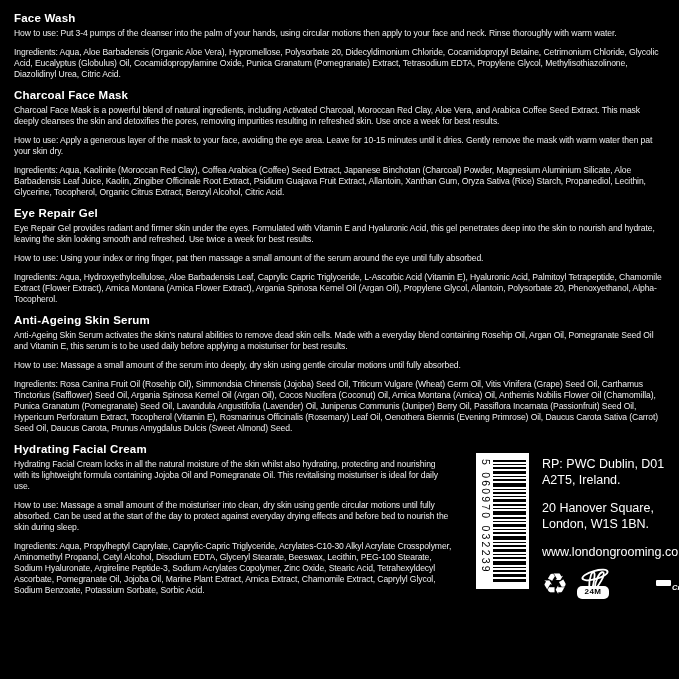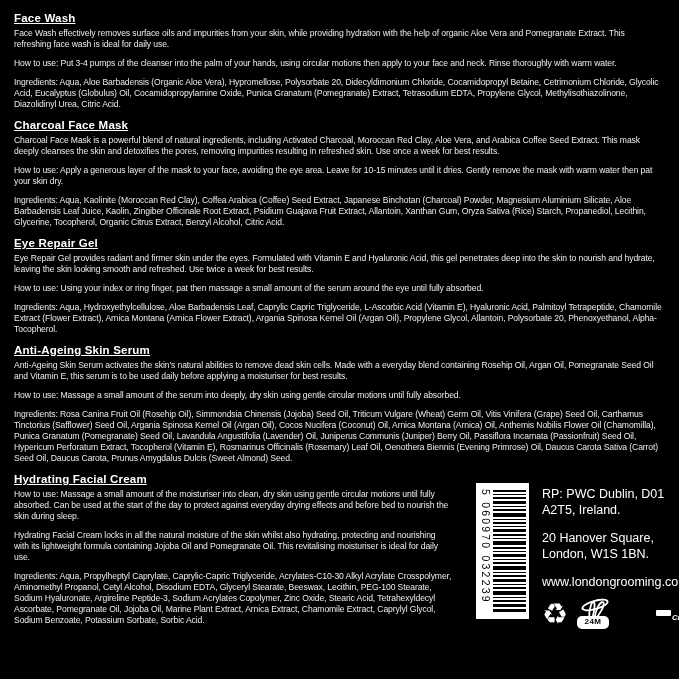--- a/index.html
+++ b/index.html
@@ -12,21 +12,20 @@
   }
   .wrap{padding:12px 15px 0 14px;}
   section{margin-bottom:9px;}
   .sec-title{
     color:#ffffff;
     font-size:11.5px;
     font-weight:bold;
     line-height:13px;
     margin:0 0 3px 0;
     letter-spacing:0.2px;
-    text-decoration:underline;
   }
   .sec-text{
     color:#ececec;
     font-size:8.6px;
     line-height:11px;
     letter-spacing:-0.1px;
     margin:0 0 8px 0;
   }
   .bottom-row{display:flex;gap:24px;}
   .bottom-left{width:438px;flex:0 0 438px;}
@@ -75,21 +74,20 @@
   .cf-label{color:#fff;font-size:7.5px;font-weight:bold;font-style:italic;letter-spacing:0.1px;white-space:nowrap;}
 </style>
 </head>
 <body>
 
 <div class="canvas">
   <div class="wrap">
 
     <section>
       <h2 class="sec-title">Face Wash</h2>
-      <p class="sec-text">Face Wash effectively removes surface oils and impurities from your skin, while providing hydration with the help of organic Aloe Vera and Pomegranate Extract. This refreshing face wash is ideal for daily use.</p>
       <p class="sec-text">How to use: Put 3-4 pumps of the cleanser into the palm of your hands, using circular motions then apply to your face and neck. Rinse thoroughly with warm water.</p>
       <p class="sec-text">Ingredients: Aqua, Aloe Barbadensis (Organic Aloe Vera), Hypromellose, Polysorbate 20, Didecyldimonium Chloride, Cocamidopropyl Betaine, Cetrimonium Chloride, Glycolic Acid, Eucalyptus (Globulus) Oil, Cocamidopropylamine Oxide, Punica Granatum (Pomegranate) Extract, Tetrasodium EDTA, Propylene Glycol, Methylisothiazolinone, Diazolidinyl Urea, Citric Acid.</p>
     </section>
 
     <section>
       <h2 class="sec-title">Charcoal Face Mask</h2>
       <p class="sec-text">Charcoal Face Mask is a powerful blend of natural ingredients, including Activated Charcoal, Moroccan Red Clay, Aloe Vera, and Arabica Coffee Seed Extract. This mask deeply cleanses the skin and detoxifies the pores, removing impurities resulting in refreshed skin. Use once a week for best results.</p>
       <p class="sec-text">How to use: Apply a generous layer of the mask to your face, avoiding the eye area. Leave for 10-15 minutes until it dries. Gently remove the mask with warm water then pat your skin dry.</p>
       <p class="sec-text">Ingredients: Aqua, Kaolinite (Moroccan Red Clay), Coffea Arabica (Coffee) Seed Extract, Japanese Binchotan (Charcoal) Powder, Magnesium Aluminium Silicate, Aloe Barbadensis Leaf Juice, Kaolin, Zingiber Officinale Root Extract, Psidium Guajava Fruit Extract, Allantoin, Xanthan Gum, Oryza Sativa (Rice) Starch, Propanediol, Lecithin, Glycerine, Tocopherol, Organic Citrus Extract, Benzyl Alcohol, Citric Acid.</p>
     </section>
@@ -105,22 +103,22 @@
       <h2 class="sec-title">Anti-Ageing Skin Serum</h2>
       <p class="sec-text">Anti-Ageing Skin Serum activates the skin's natural abilities to remove dead skin cells. Made with a everyday blend containing Rosehip Oil, Argan Oil, Pomegranate Seed Oil and Vitamin E, this serum is to be used daily before applying a moisturiser for best results.</p>
       <p class="sec-text">How to use: Massage a small amount of the serum into deeply, dry skin using gentle circular motions until fully absorbed.</p>
       <p class="sec-text">Ingredients: Rosa Canina Fruit Oil (Rosehip Oil), Simmondsia Chinensis (Jojoba) Seed Oil, Triticum Vulgare (Wheat) Germ Oil, Vitis Vinifera (Grape) Seed Oil, Carthamus Tinctorius (Safflower) Seed Oil, Argania Spinosa Kernel Oil (Argan Oil), Cocos Nucifera (Coconut) Oil, Arnica Montana (Arnica) Oil, Anthemis Nobilis Flower Oil (Chamomilla), Punica Granatum (Pomegranate) Seed Oil, Lavandula Angustifolia (Lavender) Oil, Juniperus Communis (Juniper) Berry Oil, Passiflora Incarnata (Passionfruit) Seed Oil, Hypericum Perforatum Extract, Tocopherol (Vitamin E), Rosmarinus Officinalis (Rosemary) Leaf Oil, Oenothera Biennis (Evening Primrose) Oil, Daucus Carota Sativa (Carrot) Seed Oil, Daucus Carota, Prunus Amygdalus Dulcis (Sweet Almond) Seed.</p>
     </section>
 
     <div class="bottom-row">
       <div class="bottom-left">
         <section>
           <h2 class="sec-title">Hydrating Facial Cream</h2>
+          <p class="sec-text">Hydrating Facial Cream locks in all the natural moisture of the skin whilst also hydrating, protecting and nourishing with its lightweight formula containing Jojoba Oil and Pomegranate Oil. This revitalising moisturiser is ideal for daily use.</p>
           <p class="sec-text">How to use: Massage a small amount of the moisturiser into clean, dry skin using gentle circular motions until fully absorbed. Can be used at the start of the day to protect against everyday drying effects and before bed to nourish the skin during sleep.</p>
-          <p class="sec-text">Hydrating Facial Cream locks in all the natural moisture of the skin whilst also hydrating, protecting and nourishing with its lightweight formula containing Jojoba Oil and Pomegranate Oil. This revitalising moisturiser is ideal for daily use.</p>
           <p class="sec-text">Ingredients: Aqua, Propylheptyl Caprylate, Caprylic-Capric Triglyceride, Acrylates-C10-30 Alkyl Acrylate Crosspolymer, Aminomethyl Propanol, Cetyl Alcohol, Disodium EDTA, Glyceryl Stearate, Beeswax, Lecithin, PEG-100 Stearate, Sodium Hyaluronate, Argireline Peptide-3, Sodium Acrylates Copolymer, Zinc Oxide, Stearic Acid, Tetrahexyldecyl Ascorbate, Pomegranate Oil, Jojoba Oil, Marine Plant Extract, Arnica Extract, Chamomile Extract, Caprylyl Glycol, Sodium Benzoate, Potassium Sorbate, Sorbic Acid.</p>
         </section>
       </div>
 
       <div class="bottom-right">
 
         <div class="barcode">
           <div class="barcode-digits">5 060970 032239</div>
           <svg class="barcode-bars" width="33" height="122" viewBox="0 0 33 122">
             <g fill="#000000">

